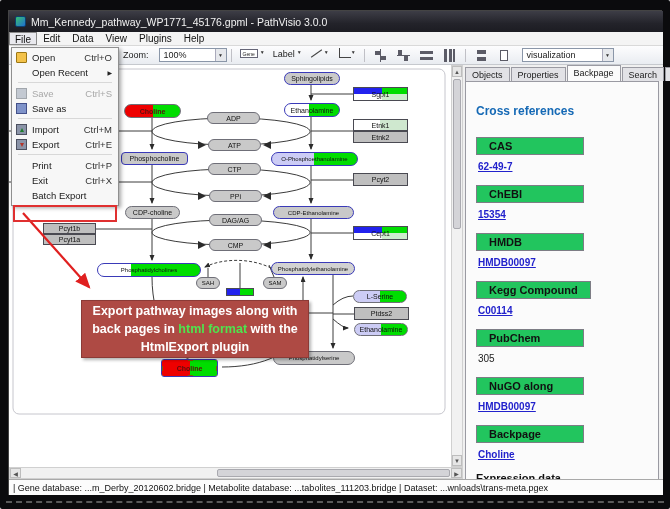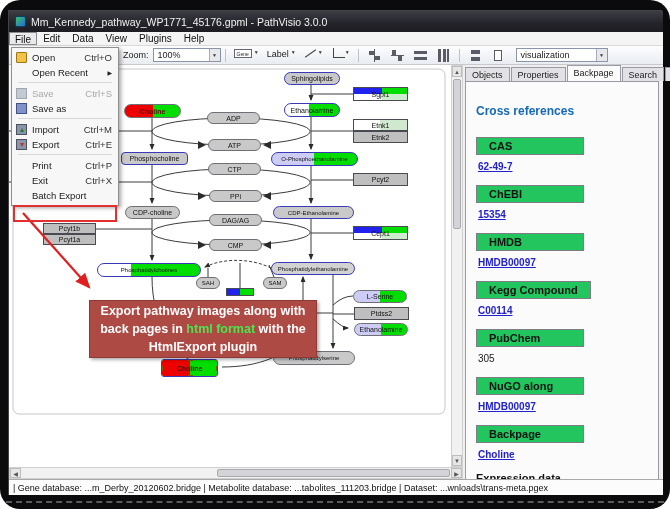--- a/index.html
+++ b/index.html
@@ -1,17 +1,17 @@
 <!DOCTYPE html>
 <html><head>
 <meta charset="utf-8">
 <style>
   * { margin:0; padding:0; box-sizing:border-box; }
   body { background:#fff; font-family:"Liberation Sans", sans-serif; }
-  #frame { position:relative; width:670px; height:509px; background:#0b0b0d; border-radius:20px; overflow:hidden; }
+  #frame { position:relative; width:670px; height:509px; background:#0b0b0d; border-radius:2px; overflow:hidden; }
   #win { position:absolute; left:8px; top:10px; width:654px; height:485px; background:#f0f0f0; border:1px solid #444; }
 
   
   #titlebar { position:absolute; left:0; top:0; width:654px; height:21px; background:linear-gradient(180deg,#3d3d46,#23232a 60%,#1c1c22); display:flex; align-items:center; padding-left:6px; }
   #appicon { width:11px; height:11px; border-radius:2px; background:linear-gradient(135deg,#39c06f,#1f6fd0); border:1px solid #0c3f71; margin-right:5px; }
   #title { color:#f2f2f2; font-size:10.5px; white-space:nowrap; }
 
   
   #menubar { position:absolute; left:0; top:21px; width:654px; height:14px; background:#f4f4f4; border-bottom:1px solid #d9d9d9; display:flex; align-items:center; font-size:10px; color:#111; }
   .menu-item { padding:0 6px; height:13px; line-height:13px; }
@@ -63,21 +63,21 @@
   .mi-save { background:#9aa4b5; border:1px solid #5c6470; opacity:.55; }
   .mi-saveas { background:#7f93c9; border:1px solid #44518a; }
   .mi-import { background:#8b94a8; border:1px solid #4d5160; }
   .mi-import::after { content:""; position:absolute; left:3px; top:3px; border-left:2px solid transparent; border-right:2px solid transparent; border-bottom:4px solid #1f7d2c; }
   .mi-export { background:#8b94a8; border:1px solid #4d5160; }
   .mi-export::after { content:""; position:absolute; left:3px; top:3px; border-left:2px solid transparent; border-right:2px solid transparent; border-top:4px solid #b3342a; }
   #batch-highlight { position:absolute; left:1px; top:157px; width:104px; height:17px; border:2px solid #e03030; z-index:31; pointer-events:none; }
   .submenu-arr { font-size:6px; color:#222; }
 
   
-  #callout { position:absolute; left:80px; top:289px; width:228px; height:58px; background:#ae4a44; border:1px solid #8b3a36; box-shadow:2px 2px 3px rgba(0,0,0,.3); z-index:20; display:flex; align-items:center; justify-content:center; text-align:center; padding:2px 6px; }
+  #callout { position:absolute; left:72px; top:289px; width:228px; height:58px; background:#ae4a44; border:1px solid #8b3a36; box-shadow:2px 2px 3px rgba(0,0,0,.3); z-index:20; display:flex; align-items:center; justify-content:center; text-align:center; padding:2px 6px; }
   #callout .txt { color:#fff; font-weight:bold; font-size:12.5px; line-height:18px; }
   #callout .hl { color:#4ee44e; }
 
   
   #redoverlay { position:absolute; left:0; top:0; z-index:25; pointer-events:none; }
 
   
   .sb-track { position:absolute; background:#f1f1f1; border:1px solid #d0d0d0; }
   .sb-btn { position:absolute; background:#e6e6e6; border:1px solid #bdbdbd; color:#555; font-size:6px; display:flex; align-items:center; justify-content:center; }
   .sb-thumb { position:absolute; background:#d4d4d8; border:1px solid #a9a9af; border-radius:2px; }
@@ -117,21 +117,21 @@
       <span class="menu-item open">File</span>
       <span class="menu-item">Edit</span>
       <span class="menu-item">Data</span>
       <span class="menu-item">View</span>
       <span class="menu-item">Plugins</span>
       <span class="menu-item">Help</span>
     </div>
 
     <div id="toolbar">
       <span style="margin-left:114px;">Zoom:</span>
-      <div class="combo" style="width:68px; margin-left:4px;">
+      <div class="combo" style="width:68px; margin-left:10px;">
         <span>100%</span>
         <span class="arr">▼</span>
       </div>
       <div class="tb-sep"></div>
       <div class="tb-btn">
         <span class="gene-chip">Gene</span>
         <span class="dd">▼</span>
       </div>
       <div class="tb-btn">
         <span>Label</span>

